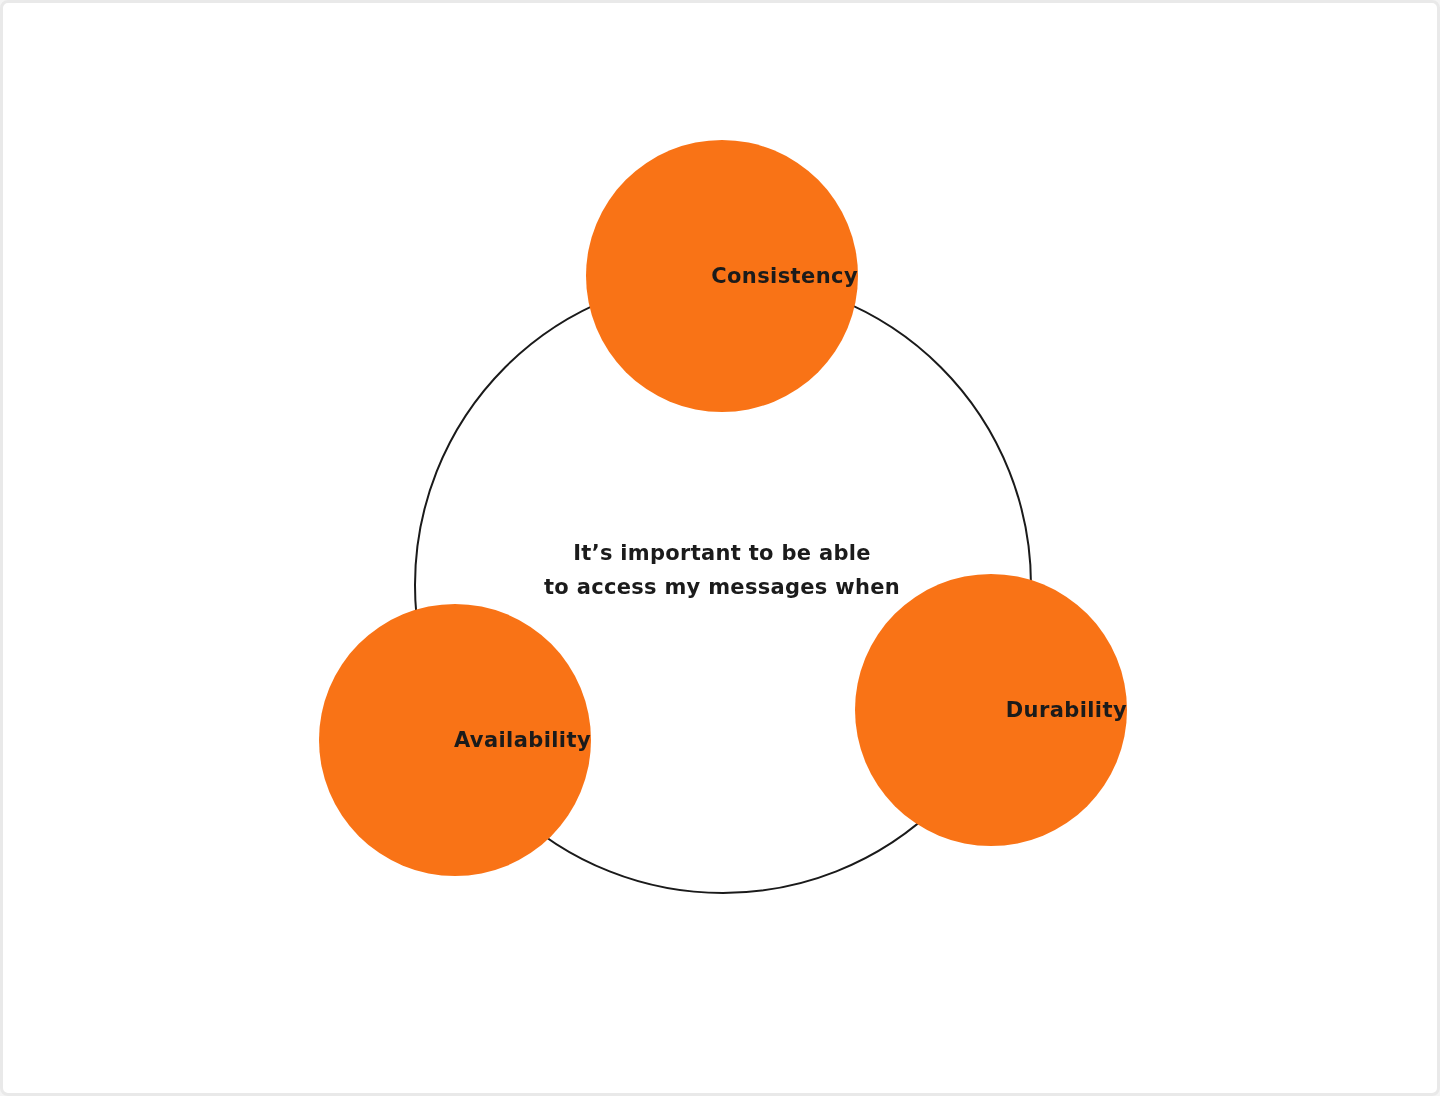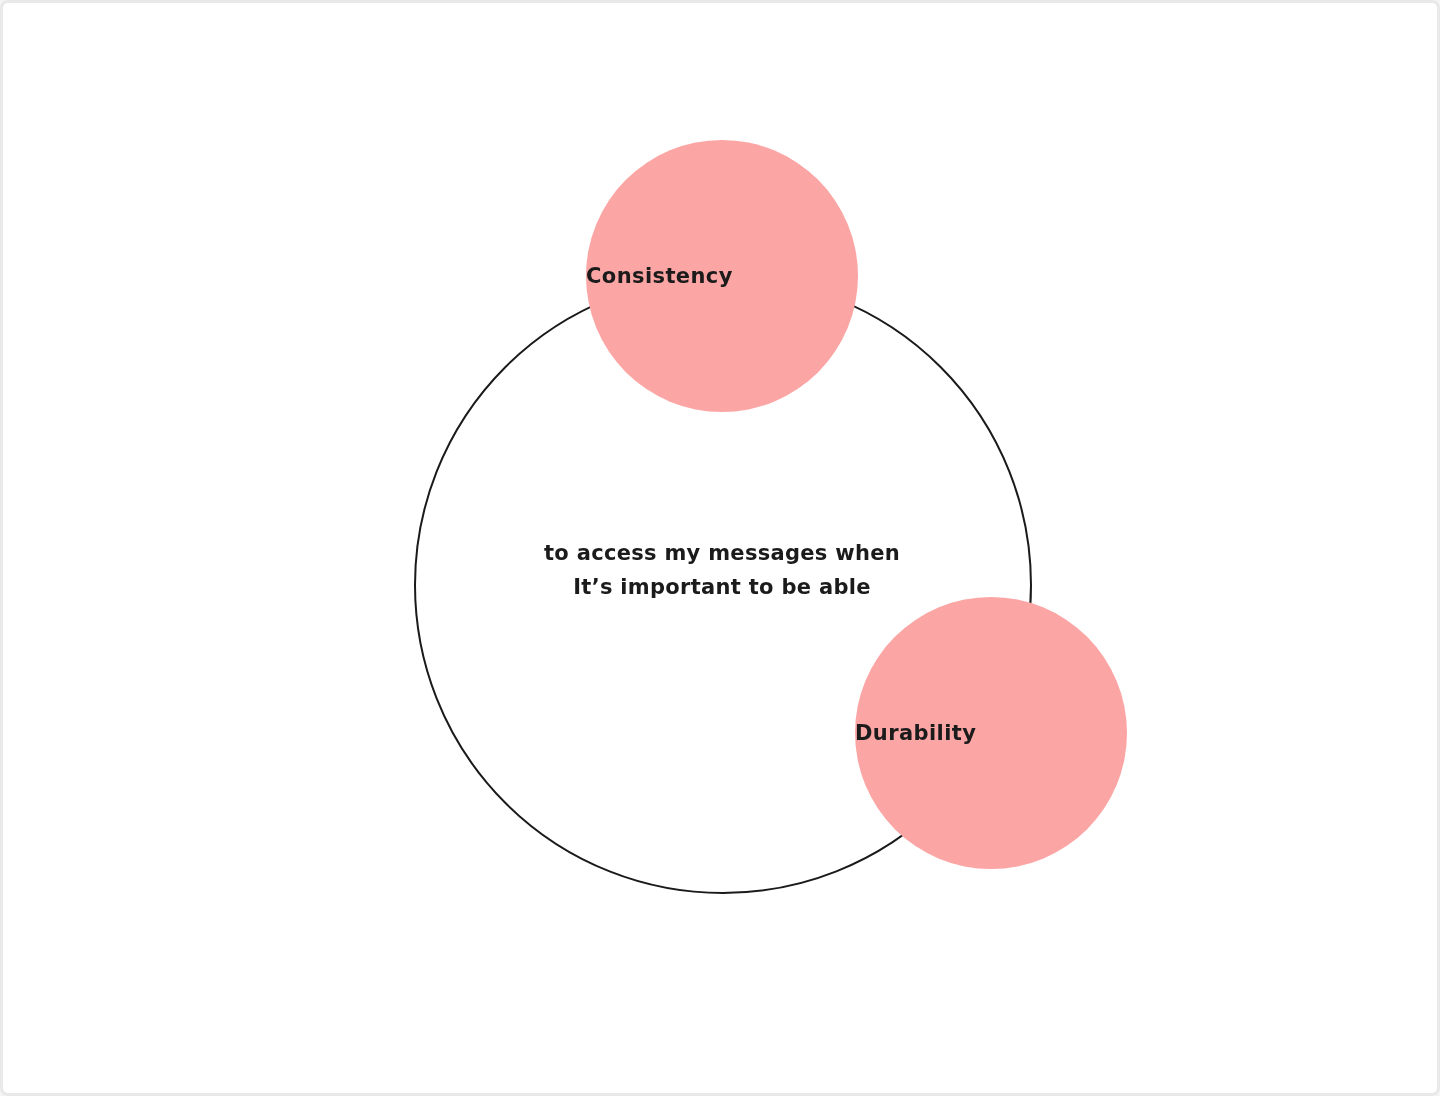--- a/index.html
+++ b/index.html
@@ -23,36 +23,36 @@
     left: 0; top: 0;
     width: 1440px;
     height: 1096px;
     z-index: 1;
   }
   .node {
     position: absolute;
     width: 272px;
     height: 272px;
     border-radius: 50%;
-    background: #fca5a5;
+    background: #f97316;
     display: flex;
     align-items: center;
-    justify-content: flex-start;
+    justify-content: flex-end;
     z-index: 2;
   }
   .node-label {
     font-size: 21px;
     font-weight: bold;
     color: #1b1b1b;
     letter-spacing: 0.4px;
     text-align: center;
   }
   .node-consistency { left: 583px; top: 137px; }
   .node-availability { left: 316px; top: 601px; }
-  .node-durability  { left: 852px; top: 594px; }
+  .node-durability  { left: 852px; top: 571px; }
   .center-text {
     position: absolute;
     left: 479px;
     top: 533px;
     width: 480px;
     z-index: 2;
     text-align: center;
     color: #1b1b1b;
     font-size: 21px;
     font-weight: bold;
@@ -66,23 +66,26 @@
 <div class="canvas">
 
   <svg class="ring-svg" viewBox="0 0 1440 1096" xmlns="http://www.w3.org/2000/svg">
     <circle cx="720" cy="582" r="308" fill="none" stroke="#1a1a1a" stroke-width="2"></circle>
   </svg>
 
   <div class="node node-consistency">
     <span class="node-label">Consistency</span>
   </div>
 
+  <div class="node node-availability">
+    <span class="node-label">Availability</span>
+  </div>
 
   <div class="node node-durability">
     <span class="node-label">Durability</span>
   </div>
 
   <div class="center-text">
+    <div>It’s important to be able</div>
     <div>to access my messages when</div>
-    <div>It’s important to be able</div>
   </div>
 
 </div>
 
 </body></html>

